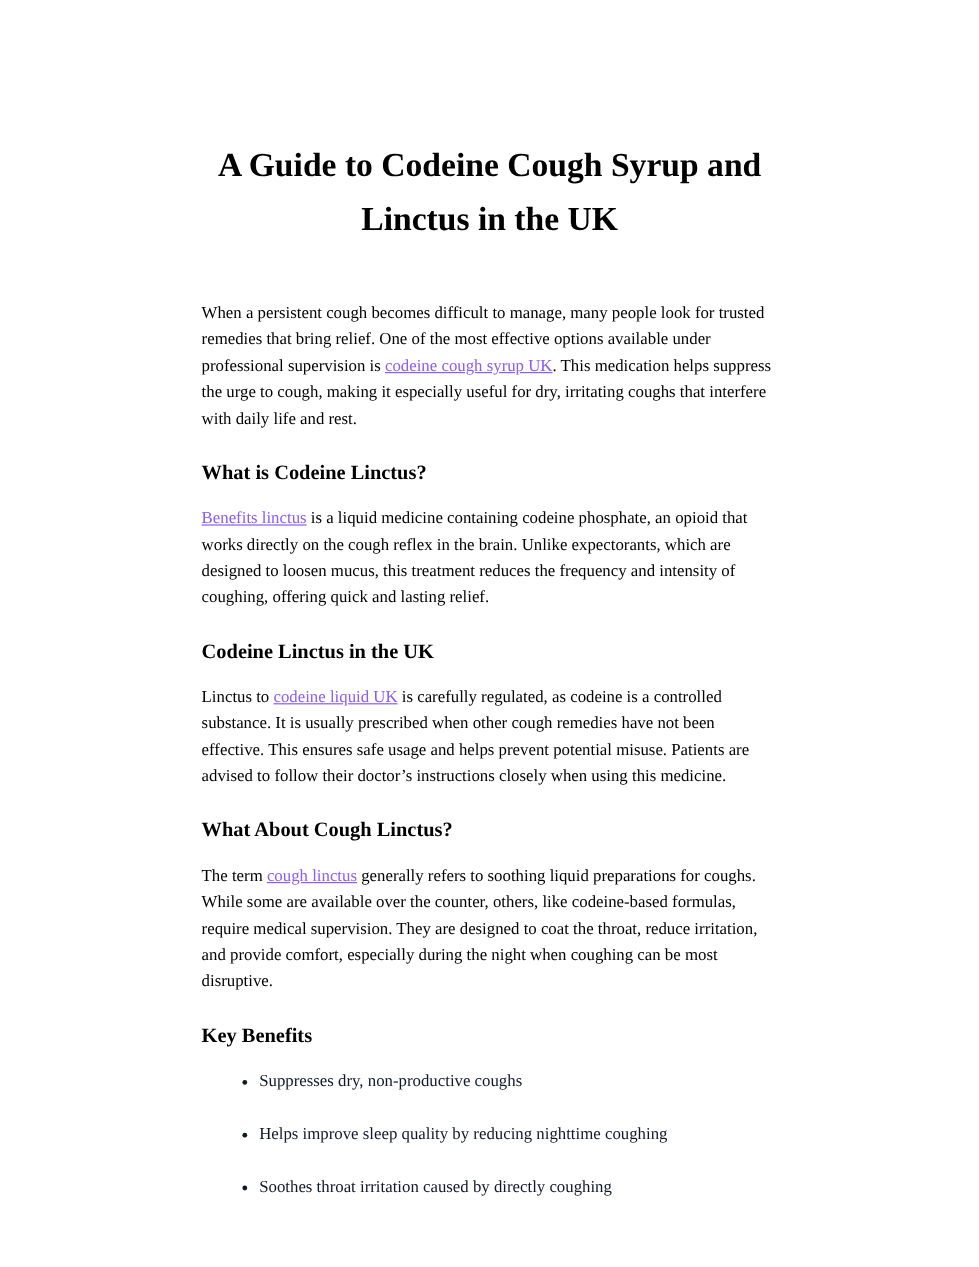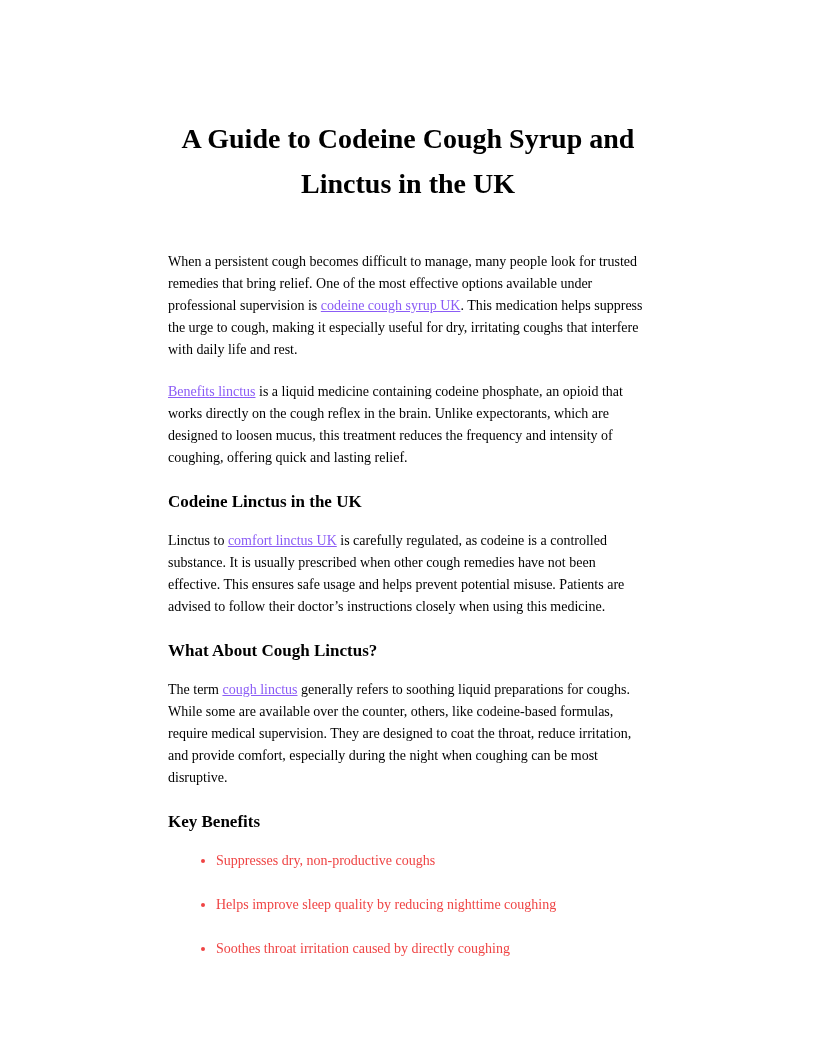--- a/index.html
+++ b/index.html
@@ -47,40 +47,41 @@
   }
   ul.benefits-list {
     margin: 0;
     padding: 0 0 0 48px;
     list-style-type: disc;
   }
   ul.benefits-list li {
     font-size: 14px;
     line-height: 22px;
     margin: 0 0 22px 0;
-    color: #ef4444;
+    color: #0f172a;
   }
   section { margin: 0; padding: 0; }
 </style>
 </head>
 <body>
 
 <div class="page">
 
   <h1 class="doc-title">A Guide to Codeine Cough Syrup and Linctus in the UK</h1>
 
   <p class="body-para"><span>When a persistent cough becomes difficult to manage, many people look for trusted remedies that bring relief. One of the most effective options available under professional supervision is </span><a class="doc-link">codeine cough syrup UK</a><span>. This medication helps suppress the urge to cough, making it especially useful for dry, irritating coughs that interfere with daily life and rest.</span></p>
 
   <section>
+    <h2 class="doc-heading">What is Codeine Linctus?</h2>
     <p class="body-para"><span></span><a class="doc-link">Benefits linctus</a><span> is a liquid medicine containing codeine phosphate, an opioid that works directly on the cough reflex in the brain. Unlike expectorants, which are designed to loosen mucus, this treatment reduces the frequency and intensity of coughing, offering quick and lasting relief.</span></p>
   </section>
 
   <section>
     <h2 class="doc-heading">Codeine Linctus in the UK</h2>
-    <p class="body-para"><span>Linctus to </span><a class="doc-link">comfort linctus UK</a><span> is carefully regulated, as codeine is a controlled substance. It is usually prescribed when other cough remedies have not been effective. This ensures safe usage and helps prevent potential misuse. Patients are advised to follow their doctor’s instructions closely when using this medicine.</span></p>
+    <p class="body-para"><span>Linctus to </span><a class="doc-link">codeine liquid UK</a><span> is carefully regulated, as codeine is a controlled substance. It is usually prescribed when other cough remedies have not been effective. This ensures safe usage and helps prevent potential misuse. Patients are advised to follow their doctor’s instructions closely when using this medicine.</span></p>
   </section>
 
   <section>
     <h2 class="doc-heading">What About Cough Linctus?</h2>
     <p class="body-para"><span>The term </span><a class="doc-link">cough linctus</a><span> generally refers to soothing liquid preparations for coughs. While some are available over the counter, others, like codeine-based formulas, require medical supervision. They are designed to coat the throat, reduce irritation, and provide comfort, especially during the night when coughing can be most disruptive.</span></p>
   </section>
 
   <section>
     <h2 class="doc-heading">Key Benefits</h2>
     <ul class="benefits-list">

